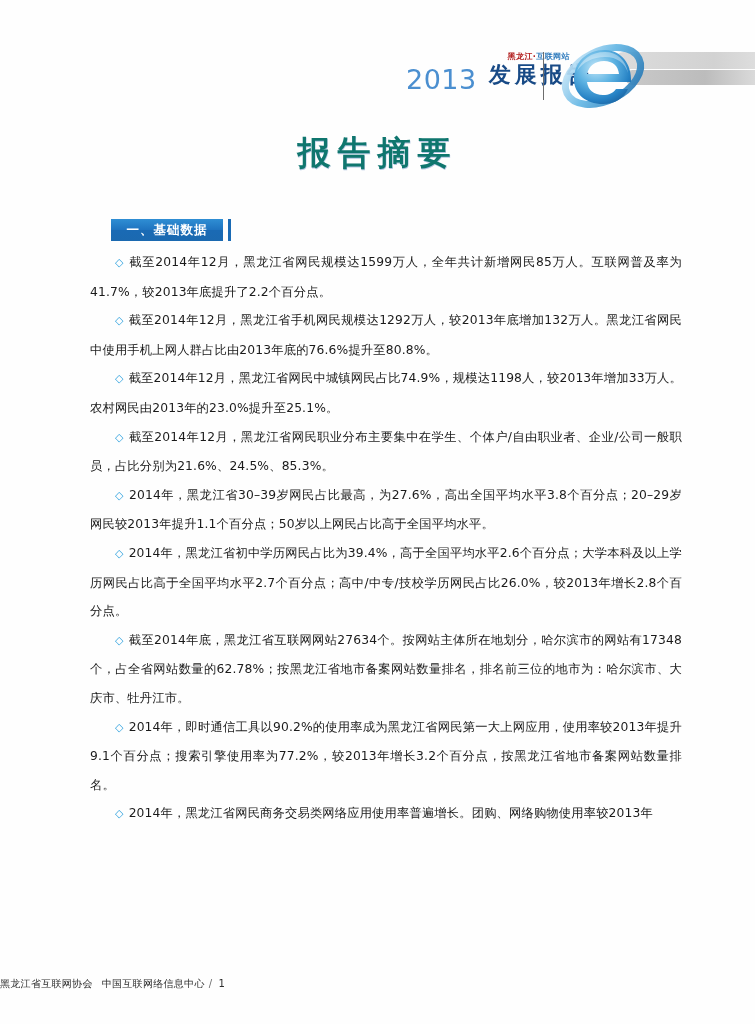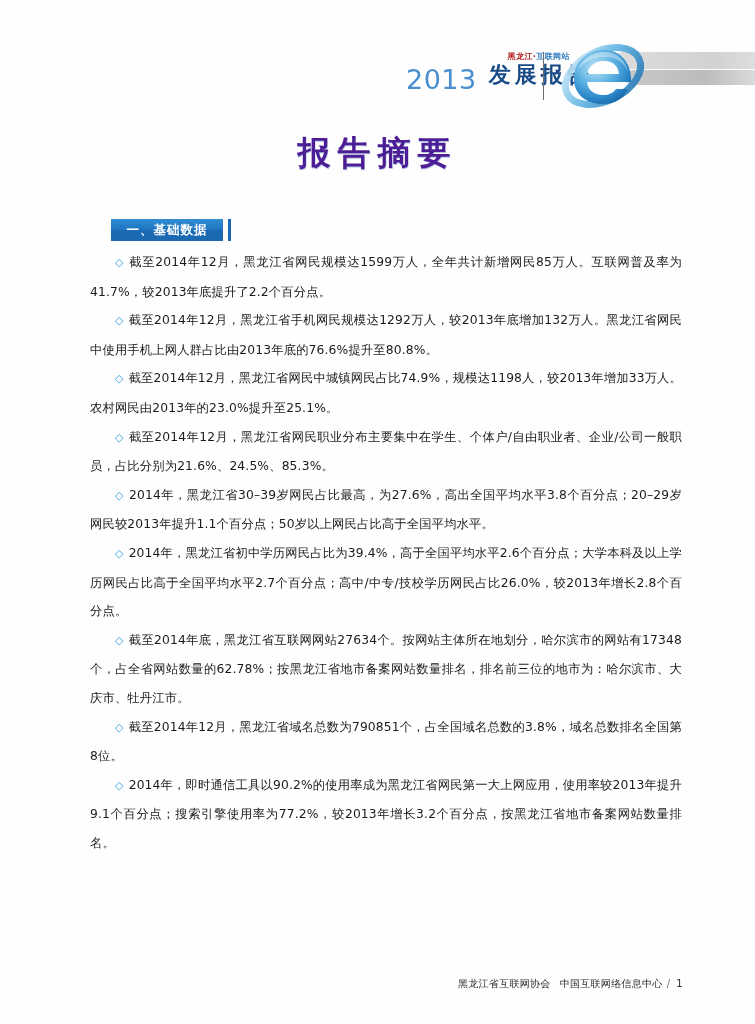--- a/index.html
+++ b/index.html
@@ -103,21 +103,21 @@
   .page-title {
     position: absolute;
     top: 131px;
     left: 0;
     width: 755px;
     text-align: center;
     font-family: "DejaVu Serif", "Liberation Serif", serif;
     font-size: 33px;
     font-weight: bold;
     letter-spacing: 7px;
-    color: #4c1d95;
+    color: #0f766e;
     text-shadow: 0.6px 0.6px 0 rgba(90,130,190,0.45);
   }
 
   
   .section-banner-row {
     position: absolute;
     left: 84px;
     top: 219px;
     display: flex;
     align-items: stretch;
@@ -168,21 +168,20 @@
     font-size: 11px;
     margin-right: 5px;
   }
 
   
   .footer {
     position: absolute;
     left: 0;
     bottom: 33px;
     width: 755px;
-    text-align: right;
     padding-right: 72px;
     box-sizing: border-box;
     font-size: 10px;
     color: #2c2c2c;
     letter-spacing: 0.3px;
   }
   .footer .org { margin-right: 9px; }
   .footer .ctr { margin-right: 4px; }
   .footer .slash { color: #6a6a6a; margin-right: 6px; }
   .footer .pageno { color: #2c2c2c; }
@@ -238,19 +237,19 @@
 </div>
 
 <div class="content">
   <p class="para"><span class="bullet">◇</span><span>截至2014年12月，黑龙江省网民规模达1599万人，全年共计新增网民85万人。互联网普及率为41.7%，较2013年底提升了2.2个百分点。</span></p>
   <p class="para"><span class="bullet">◇</span><span>截至2014年12月，黑龙江省手机网民规模达1292万人，较2013年底增加132万人。黑龙江省网民中使用手机上网人群占比由2013年底的76.6%提升至80.8%。</span></p>
   <p class="para"><span class="bullet">◇</span><span>截至2014年12月，黑龙江省网民中城镇网民占比74.9%，规模达1198人，较2013年增加33万人。农村网民由2013年的23.0%提升至25.1%。</span></p>
   <p class="para"><span class="bullet">◇</span><span>截至2014年12月，黑龙江省网民职业分布主要集中在学生、个体户/自由职业者、企业/公司一般职员，占比分别为21.6%、24.5%、85.3%。</span></p>
   <p class="para"><span class="bullet">◇</span><span>2014年，黑龙江省30–39岁网民占比最高，为27.6%，高出全国平均水平3.8个百分点；20–29岁网民较2013年提升1.1个百分点；50岁以上网民占比高于全国平均水平。</span></p>
   <p class="para"><span class="bullet">◇</span><span>2014年，黑龙江省初中学历网民占比为39.4%，高于全国平均水平2.6个百分点；大学本科及以上学历网民占比高于全国平均水平2.7个百分点；高中/中专/技校学历网民占比26.0%，较2013年增长2.8个百分点。</span></p>
   <p class="para"><span class="bullet">◇</span><span>截至2014年底，黑龙江省互联网网站27634个。按网站主体所在地划分，哈尔滨市的网站有17348个，占全省网站数量的62.78%；按黑龙江省地市备案网站数量排名，排名前三位的地市为：哈尔滨市、大庆市、牡丹江市。</span></p>
-  <p class="para"><span class="bullet">◇</span><span>截至2014年12月，黑龙江省域名总数为790851个，占全国域名总数的3.8%，域名总数排名全国第8位。</span></p>
   <p class="para"><span class="bullet">◇</span><span>2014年，即时通信工具以90.2%的使用率成为黑龙江省网民第一大上网应用，使用率较2013年提升9.1个百分点；搜索引擎使用率为77.2%，较2013年增长3.2个百分点，按黑龙江省地市备案网站数量排名。</span></p>
+  <p class="para"><span class="bullet">◇</span><span>2014年，黑龙江省网民商务交易类网络应用使用率普遍增长。团购、网络购物使用率较2013年</span></p>
 </div>
 
 <div class="footer">
   <span class="org">黑龙江省互联网协会</span><span class="ctr">中国互联网络信息中心</span><span class="slash">/</span><span class="pageno">1</span>
 </div>
 
 </body></html>

